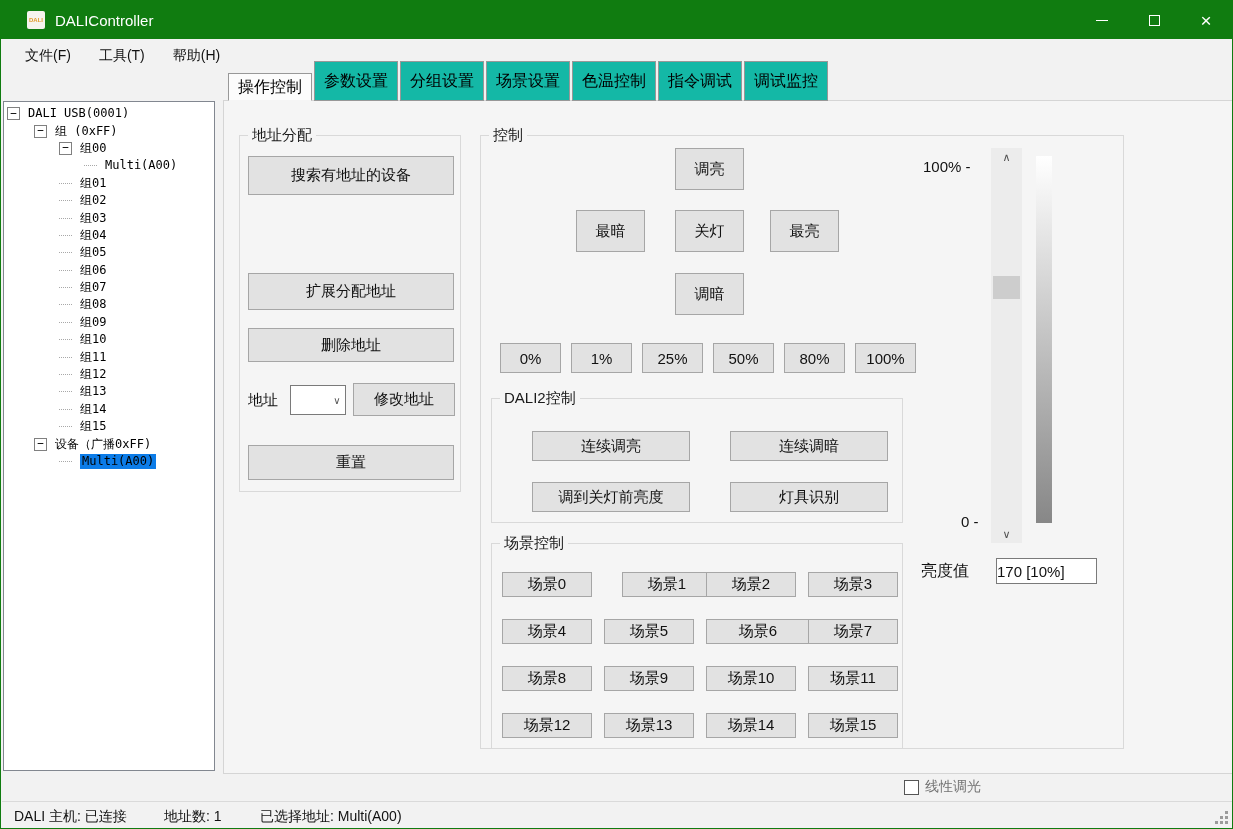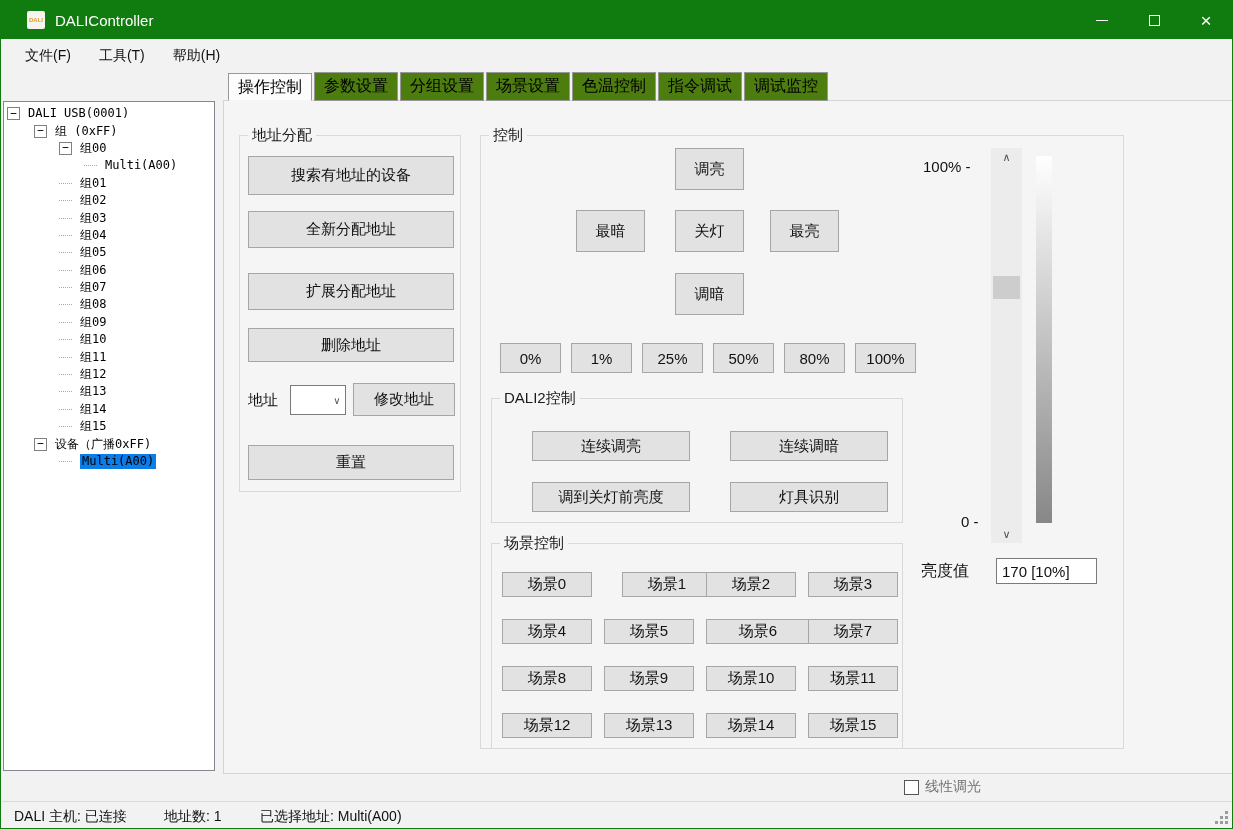--- a/index.html
+++ b/index.html
@@ -26,21 +26,21 @@
   .tree-row { height:17.4px; display:flex; align-items:center; font-family:"DejaVu Sans Mono",monospace; font-size:12px; color:#000; white-space:nowrap; }
   .lv0 { padding-left:3px; } .lv1 { padding-left:30px; } .lv2 { padding-left:55px; } .lv3 { padding-left:80px; }
   .expander { width:13px; height:13px; border:1px solid #808080; background:#fff; margin-right:8px; flex:0 0 auto;
               display:flex; align-items:center; justify-content:center; font-size:11px; line-height:10px; color:#000; }
   .stub { width:13px; height:1px; border-top:1px dotted #a8a8a8; margin-right:8px; flex:0 0 auto; }
   .tree-label { line-height:15px; }
   .tree-label.selected { background:#0c7ce8; color:#000; padding:0 2px; }
 
   
   .tabstrip { position:absolute; left:227px; top:72px; height:28px; display:flex; align-items:flex-end; z-index:3; }
-  .tab { font-size:16px; color:#000; border:1px solid #989898; background:#4d7c0f; height:29px; padding:0 9px; display:flex; align-items:center; margin-right:2px; }
+  .tab { font-size:16px; color:#000; border:1px solid #989898; background:#14b8a6; height:40px; padding:0 9px; display:flex; align-items:center; margin-right:2px; }
   .tab.active { background:#fcfcfc; height:28px; border-bottom:1px solid #f5f5f5; }
   .tabpage { position:absolute; left:222px; top:99px; width:1011px; height:674px; background:#f5f5f5; border:1px solid #d5d5d5; z-index:1; }
 
   
   .groupbox { position:absolute; border:1px solid #d9d9d9; }
   .gb-label { position:absolute; top:-10px; left:8px; background:#f5f5f5; padding:0 4px; font-size:15px; color:#1a1a1a; white-space:nowrap; }
 
   
   .btn { position:absolute; background:#e2e2e2; border:1px solid #a6a6a6; font-size:15px; color:#111;
          display:flex; align-items:center; justify-content:center; font-family:"Liberation Sans",sans-serif; white-space:nowrap; }
@@ -53,21 +53,21 @@
 
   
   .lbl-100 { position:absolute; left:442px; top:22px; font-size:15px; color:#111; }
   .lbl-0 { position:absolute; left:480px; top:377px; font-size:15px; color:#111; }
   .vscroll { position:absolute; left:510px; top:12px; width:31px; height:395px; background:#ececec; }
   .vs-arrow { position:absolute; left:0; width:31px; height:18px; display:flex; align-items:center; justify-content:center; font-size:11px; color:#505050; }
   .vs-up { top:0; } .vs-down { bottom:0; }
   .vs-thumb { position:absolute; left:2px; top:128px; width:27px; height:23px; background:#cdcdcd; }
   .gradientbar { position:absolute; left:555px; top:20px; width:16px; height:367px; background:linear-gradient(to bottom,#ffffff 0%,#878787 100%); }
   .bright-label { position:absolute; left:440px; top:425px; font-size:16px; color:#111; }
-  .bright-box { position:absolute; left:515px; top:422px; width:101px; height:26px; background:#fff; border:1px solid #7a7a7a; font-size:15px; color:#111; display:flex; align-items:center; padding-left:5px; }
+  .bright-box { position:absolute; left:515px; top:422px; width:101px; height:26px; background:#fff; border:1px solid #7a7a7a; font-size:15px; color:#111; display:flex; align-items:center; }
 
   
   .lin-row { position:absolute; left:903px; top:777px; display:flex; align-items:center; }
   .checkbox { width:15px; height:15px; background:#fff; border:1px solid #555; }
   .lin-label { font-size:14px; color:#737373; margin-left:6px; }
 
   
   .statusbar { position:absolute; left:1px; top:800px; width:1231px; height:28px; background:#f2f2f2; border-top:1px solid #dadada; }
   .sb-item { position:absolute; top:6px; font-size:14px; color:#111; }
   .sb-host { left:12px; } .sb-count { left:162px; } .sb-sel { left:258px; }
@@ -198,21 +198,20 @@
     <div class="tab">色温控制</div>
     <div class="tab">指令调试</div>
     <div class="tab">调试监控</div>
   </div>
 
   <div class="tabpage">
 
     <div class="groupbox" style="left:15px; top:34px; width:222px; height:357px;">
       <div class="gb-label">地址分配</div>
       <div class="btn" style="left:8px; top:20px; width:206px; height:39px;">搜索有地址的设备</div>
-      <div class="btn" style="left:8px; top:75px; width:206px; height:37px;">全新分配地址</div>
       <div class="btn" style="left:8px; top:192px; width:206px; height:34px;">删除地址</div>
       <div class="btn" style="left:8px; top:137px; width:206px; height:37px;">扩展分配地址</div>
       <div class="addr-label">地址</div>
       <div class="combo">
         <span class="combo-value"></span>
         <span class="combo-arrow">∨</span>
       </div>
       <div class="btn" style="left:113px; top:247px; width:102px; height:33px;">修改地址</div>
       <div class="btn" style="left:8px; top:309px; width:206px; height:35px;">重置</div>
     </div>

